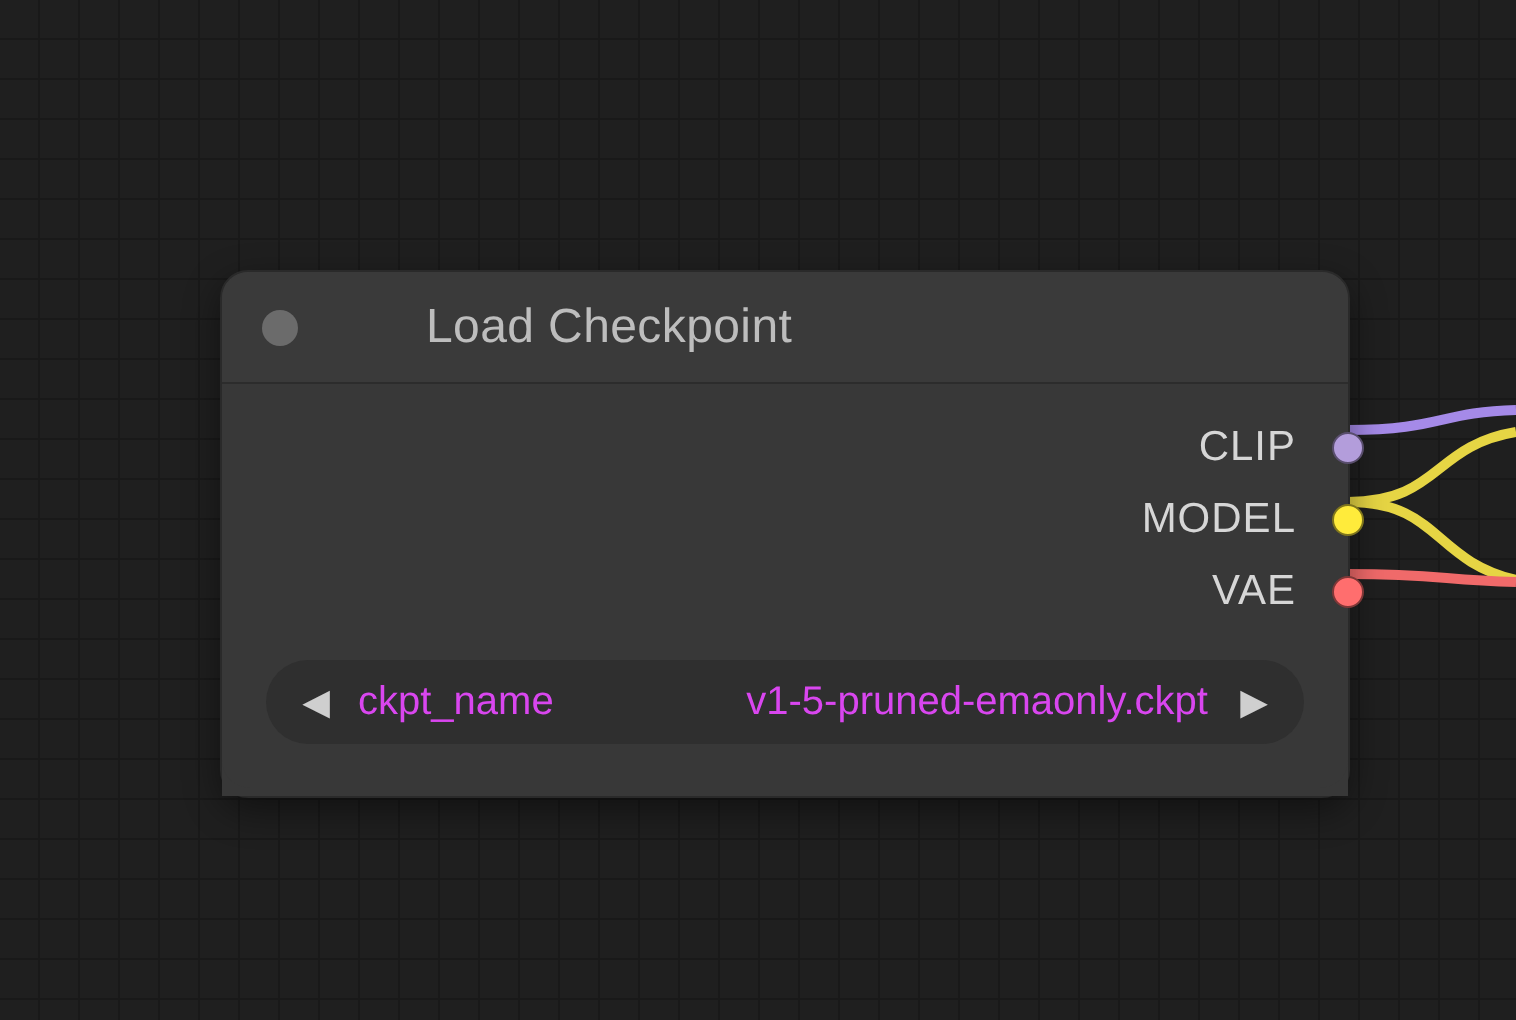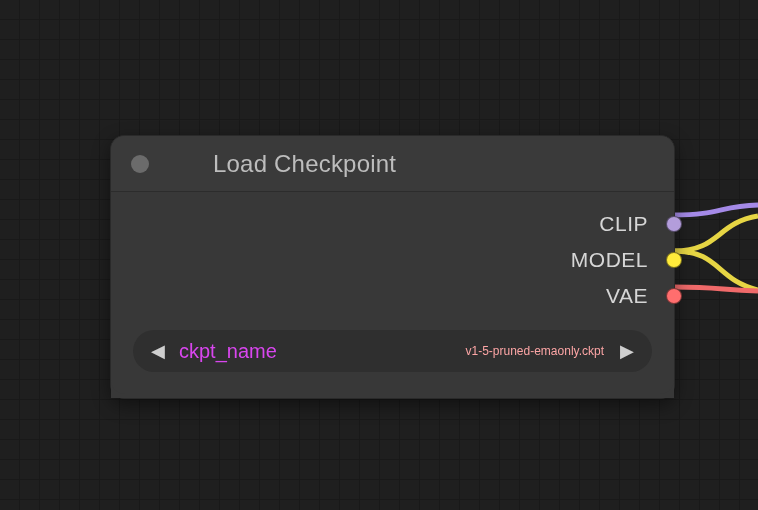--- a/index.html
+++ b/index.html
@@ -92,22 +92,22 @@
   }
   .combo .label {
     flex: 0 0 auto;
     color: #d946ef;
     font-size: 20px;
     padding-left: 4px;
   }
   .combo .value {
     flex: 1 1 auto;
     text-align: right;
-    color: #fca5a5;
-    font-size: 12px;
+    color: #d946ef;
+    font-size: 20px;
     padding-right: 6px;
     white-space: nowrap; overflow: hidden; text-overflow: ellipsis;
   }
   svg.wires {
     position: absolute; inset: 0; width: 758px; height: 510px;
     pointer-events: none;
     overflow: visible;
   }
 </style>
 </head>

